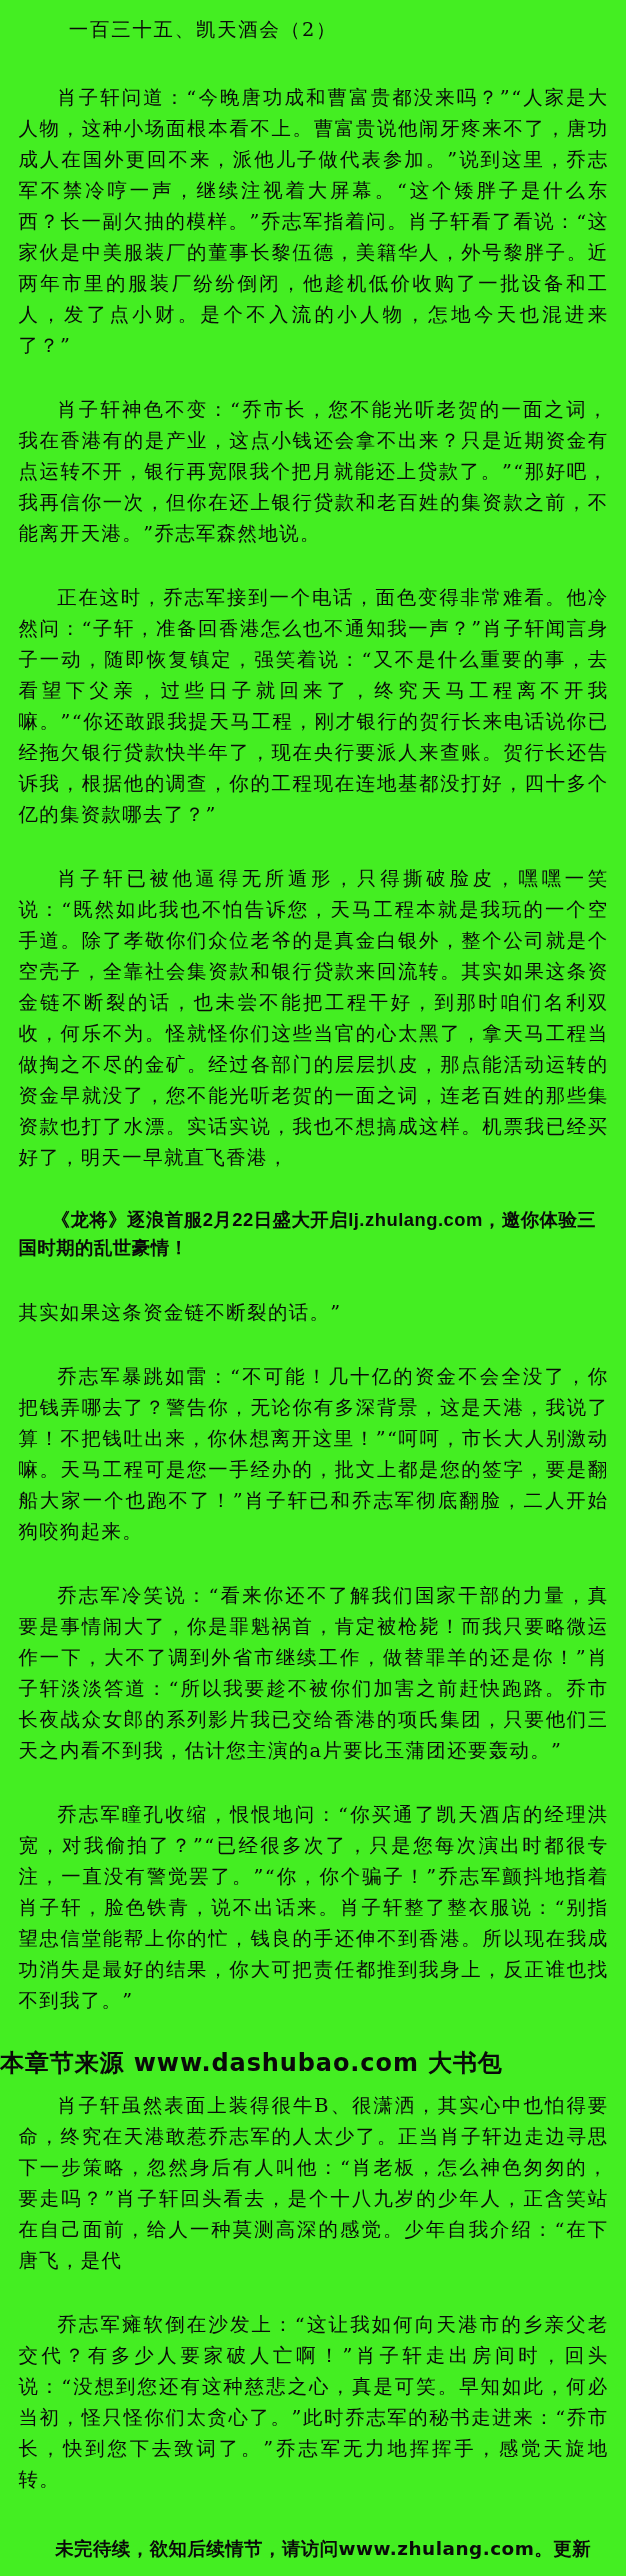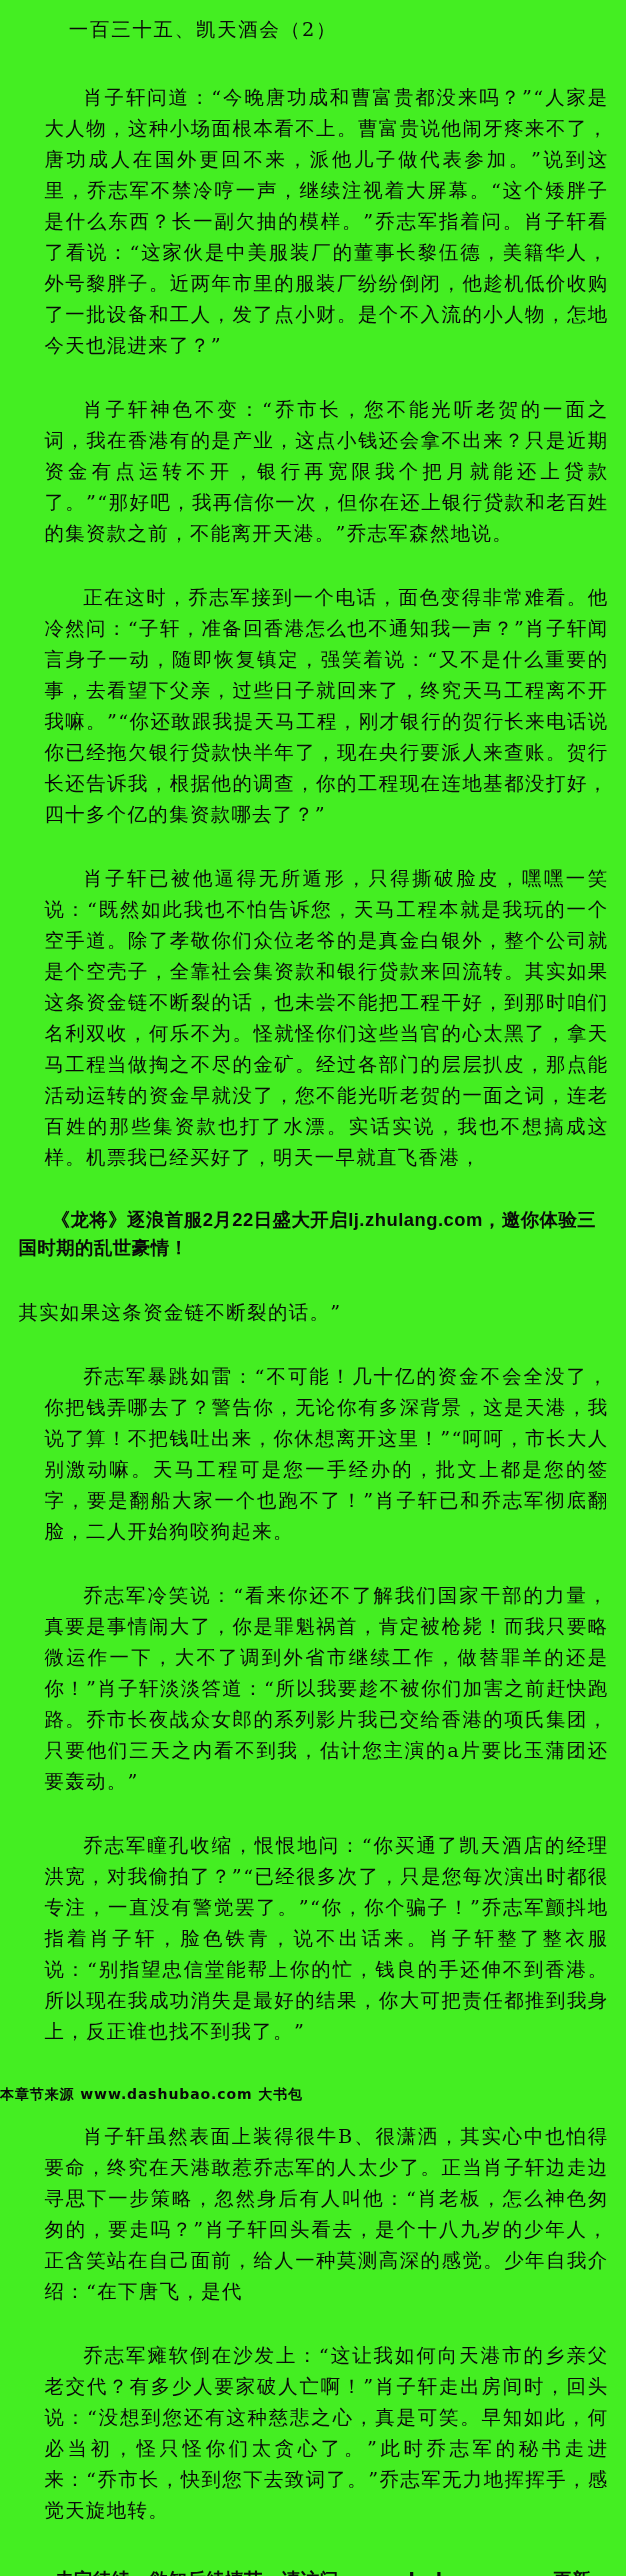--- a/index.html
+++ b/index.html
@@ -22,34 +22,34 @@
     margin:8px 0 37px 0;
     letter-spacing:1.8px;
   }
   .para{
     font-size:19.4px;
     line-height:31px;
     letter-spacing:1.4px;
     margin:0 0 33px 0;
     text-align:justify;
   }
-  .para.indent{ text-indent:2em;margin-left:26px; }
+  .para.indent{ text-indent:2em; }
   .ad-line{
     font-family:Liberation Sans, sans-serif;
     font-weight:bold;
     font-size:18.4px;
     line-height:28px;
     text-indent:1.8em;
     letter-spacing:0.5px;
     margin:18.4px 0 35px 0;
   }
   .source-line{
     font-family:"DejaVu Sans", sans-serif;
     font-weight:bold;
-    font-size:14px;
+    font-size:24px;
     line-height:28px;
     margin:0 0 13px -18.4px; 
     letter-spacing:0.9px;
   }
   .notice{
     font-family:"DejaVu Sans", sans-serif;
     font-weight:bold;
     font-size:18.4px;
     line-height:42px;
     text-indent:2em;

